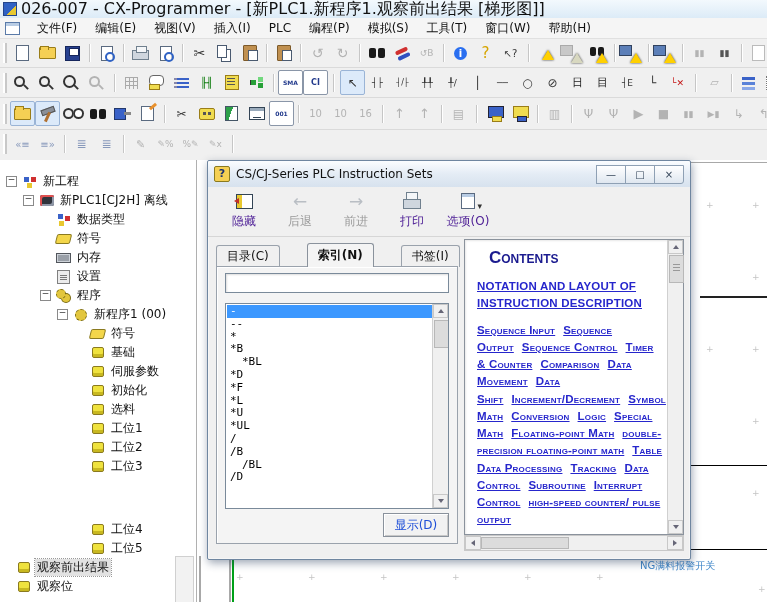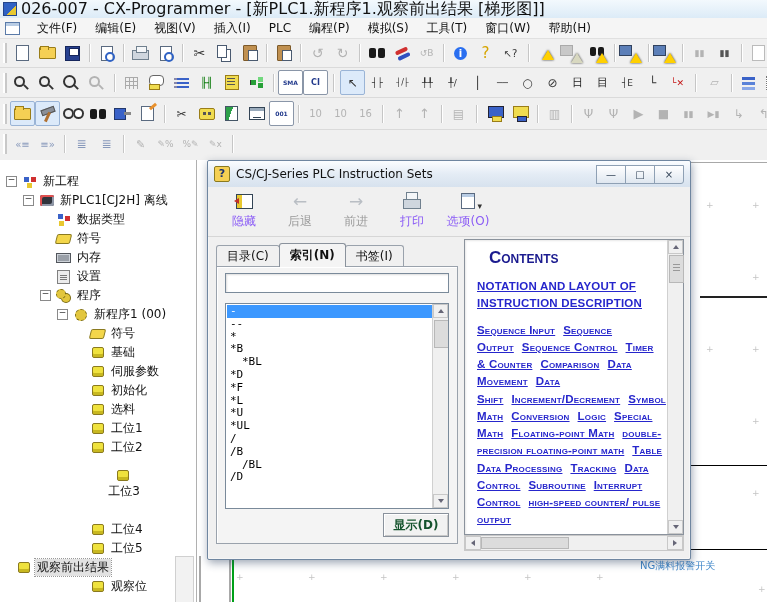--- a/index.html
+++ b/index.html
@@ -136,57 +136,57 @@
           display:flex;align-items:center;border-bottom:1px solid #c2cedb;border-radius:2px 2px 0 0;}
   #dlg-icon{width:14px;height:14px;margin:0 6px 0 6px;background:#f5d054;border:1px solid #8a7a20;border-radius:2px;
           font:bold 11px/13px "DejaVu Sans",sans-serif;color:#1a3070;text-align:center;}
   #dlg-title{font-size:12px;color:#111;}
   #dlg-controls{position:absolute;right:6px;top:4px;display:flex;}
   .wbtn{width:28px;height:17px;border:1px solid #8ea0b4;background:linear-gradient(#ffffff,#dfe7f0);margin-left:-1px;
         display:flex;align-items:center;justify-content:center;font-size:10px;color:#35465a;}
   .wbtn:last-child{border-radius:0 0 3px 0;}
   #dlg-toolbar{position:absolute;left:0;top:26px;width:100%;height:50px;background:#f0f0f0;border-bottom:1px solid #d6d6d6;
         display:flex;align-items:flex-start;padding-left:8px;box-sizing:border-box;}
-  .dtb{width:56px;height:46px;display:flex;flex-direction:column;align-items:center;justify-content:center;color:#8b5cf6;}
+  .dtb{width:56px;height:46px;display:flex;flex-direction:column;align-items:center;justify-content:center;color:#4c1d95;}
   .dtb.d{color:#9a9a9a;}
   .dico{width:24px;height:22px;position:relative;display:flex;align-items:center;justify-content:center;font-size:15px;}
   .dlab{font-size:12px;margin-top:1px;}
   .dk-hide::before{content:"";width:15px;height:13px;background:#fff;border:1px solid #345;box-shadow:inset 5px 0 0 #e8c830;}
   .dk-hide::after{content:"";position:absolute;left:2px;top:8px;border-top:3px solid transparent;border-bottom:3px solid transparent;border-right:5px solid #c03028;}
   .dk-back::before{content:"←";font-size:17px;color:#b9bec4;}
   .dk-forward::before{content:"→";font-size:17px;color:#b9bec4;}
   .dk-print::before{content:"";width:16px;height:8px;background:#cfd6de;border:1px solid #70808e;margin-top:5px;}
   .dk-print::after{content:"";position:absolute;top:2px;left:6px;width:10px;height:6px;background:#f4f6f8;border:1px solid #70808e;}
   .dk-options::before{content:"";width:12px;height:14px;background:#fff;border:1px solid #5a6a80;box-shadow:inset 0 3px 0 #b8cce4;}
   .dk-options::after{content:"▾";position:absolute;right:-2px;bottom:1px;font-size:9px;color:#333;}
 
   
   #dlg-left{position:absolute;left:8px;top:84px;width:244px;height:302px;}
-  #tabs{position:absolute;left:0;top:0;height:22px;display:flex;}
+  #tabs{position:absolute;left:0;top:0;height:22px;display:flex;gap:28px;}
   .tab{height:21px;padding:0 10px;display:flex;align-items:center;font-size:12px;color:#111;background:#f0f0f0;
        border:1px solid #9aa2ac;border-bottom:none;border-radius:3px 3px 0 0;margin-right:-1px;}
   .tab.active{height:23px;margin-top:-2px;background:#f4f4f4;position:relative;z-index:2;border-color:#8a929c;font-weight:bold;}
   #tab-body{position:absolute;left:0;top:21px;width:242px;height:278px;background:#f4f4f4;border:1px solid #9aa2ac;
        box-shadow:inset 1px 1px 0 #fff;padding:6px 8px;box-sizing:border-box;display:flex;flex-direction:column;}
   #kw-label{font-size:12px;color:#111;margin:2px 0 4px 0;}
   #kw-input{height:18px;border:1px solid #7a8a9a;box-shadow:inset 1px 1px 2px #00000022;background:#fff;font-size:12px;padding:0 3px;}
   #listbox{margin-top:10px;flex:1;border:1px solid #7a8a9a;background:#fff;position:relative;overflow:hidden;}
   #list-items{position:absolute;left:1px;top:1px;right:16px;bottom:1px;font-family:"DejaVu Sans Mono","Liberation Mono",monospace;font-size:11px;}
   .lrow{height:12.8px;line-height:12.8px;color:#000;white-space:pre;}
   .lrow.sel{background:#3c98ff;color:#fff;}
   .vsb{position:absolute;top:0;right:0;width:15px;bottom:0;background:#f0f0f0;border-left:1px solid #d0d0d0;}
   .sb-btn{position:absolute;left:0;width:15px;height:14px;background:#f0f0f0;border:1px solid #c8c8c8;box-sizing:border-box;
           display:flex;align-items:center;justify-content:center;}
   .sb-btn::before{content:"";border-left:3px solid transparent;border-right:3px solid transparent;}
   .sb-up{top:0;} .sb-up::before{border-bottom:4px solid #667;}
   .sb-dn{bottom:0;} .sb-dn::before{border-top:4px solid #667;}
   .sb-thumb{position:absolute;left:1px;width:13px;background:#dcdcdc;border:1px solid #b8b8b8;}
   #btn-row{height:28px;display:flex;justify-content:flex-end;align-items:flex-end;}
   #display-btn{width:64px;height:22px;background:#f2f2f2;border:1px solid #8a929c;box-shadow:inset 1px 1px 0 #fff,inset -1px -1px 0 #c8c8c8;
-          font-size:12px;color:#14532d;display:flex;align-items:center;justify-content:center;font-weight:bold;}
+          font-size:12px;color:#1d4ed8;display:flex;align-items:center;justify-content:center;}
 
   
   #dlg-right{position:absolute;left:256px;top:78px;width:218px;height:294px;background:#fff;border:1px solid #8a929c;
           box-shadow:inset 1px 1px 2px #00000018;}
   #contents-body{position:absolute;left:0;top:0;right:15px;bottom:0;overflow:hidden;padding:8px 4px 4px 12px;
           font-family:"Liberation Sans","DejaVu Sans",sans-serif;}
   #contents-heading{color:#1b1b8f;font-weight:bold;font-size:17px;margin:0 0 10px 12px;font-variant:small-caps;}
   .clink{color:#2626cc;text-decoration:underline;font-size:11.5px;font-variant:small-caps;font-weight:bold;letter-spacing:.2px;line-height:1.5;margin-right:8px;}
   #intro-link{display:inline-block;margin-bottom:9px;}
   #contents-vsb{position:absolute;top:0;right:0;bottom:0;width:15px;background:#f0f0f0;border-left:1px solid #d0d0d0;}
@@ -449,21 +449,21 @@
       <span class="ti t-sec"></span>
       <span class="tl">工位1</span>
     </div>
 
     <div class="trow" style="padding-left: 74px;">
       <span class="xp"></span>
       <span class="ti t-sec"></span>
       <span class="tl">工位2</span>
     </div>
 
-    <div class="trow" style="padding-left: 52px; flex-direction: column;">
+    <div class="trow" style="padding-left: 74px;">
       <span class="xp"></span>
       <span class="ti t-sec"></span>
       <span class="tl">工位3</span>
     </div>
 
     <div class="trow" style="padding-left: 74px; margin-top: 44px;">
       <span class="xp"></span>
       <span class="ti t-sec"></span>
       <span class="tl">工位4</span>
     </div>
@@ -473,21 +473,21 @@
       <span class="ti t-sec"></span>
       <span class="tl">工位5</span>
     </div>
 
     <div class="trow sel" style="">
       <span class="xp"></span>
       <span class="ti t-sec"></span>
       <span class="tl">观察前出结果</span>
     </div>
 
-    <div class="trow" style="padding-left: 74px;">
+    <div class="trow" style="">
       <span class="xp"></span>
       <span class="ti t-sec"></span>
       <span class="tl">观察位</span>
     </div>
   </div>
 
 <div class="abs frameline" style="left:690px;top:162px;width:77px;height:1px;"></div>
 <div class="abs" style="left:700px;top:296px;width:67px;height:2px;background:#222;"></div>
 <div id="tree-scroll-strip" class="abs"></div>
 <div class="abs frameline" style="left:199px;top:556px;width:2px;height:46px;"></div>

